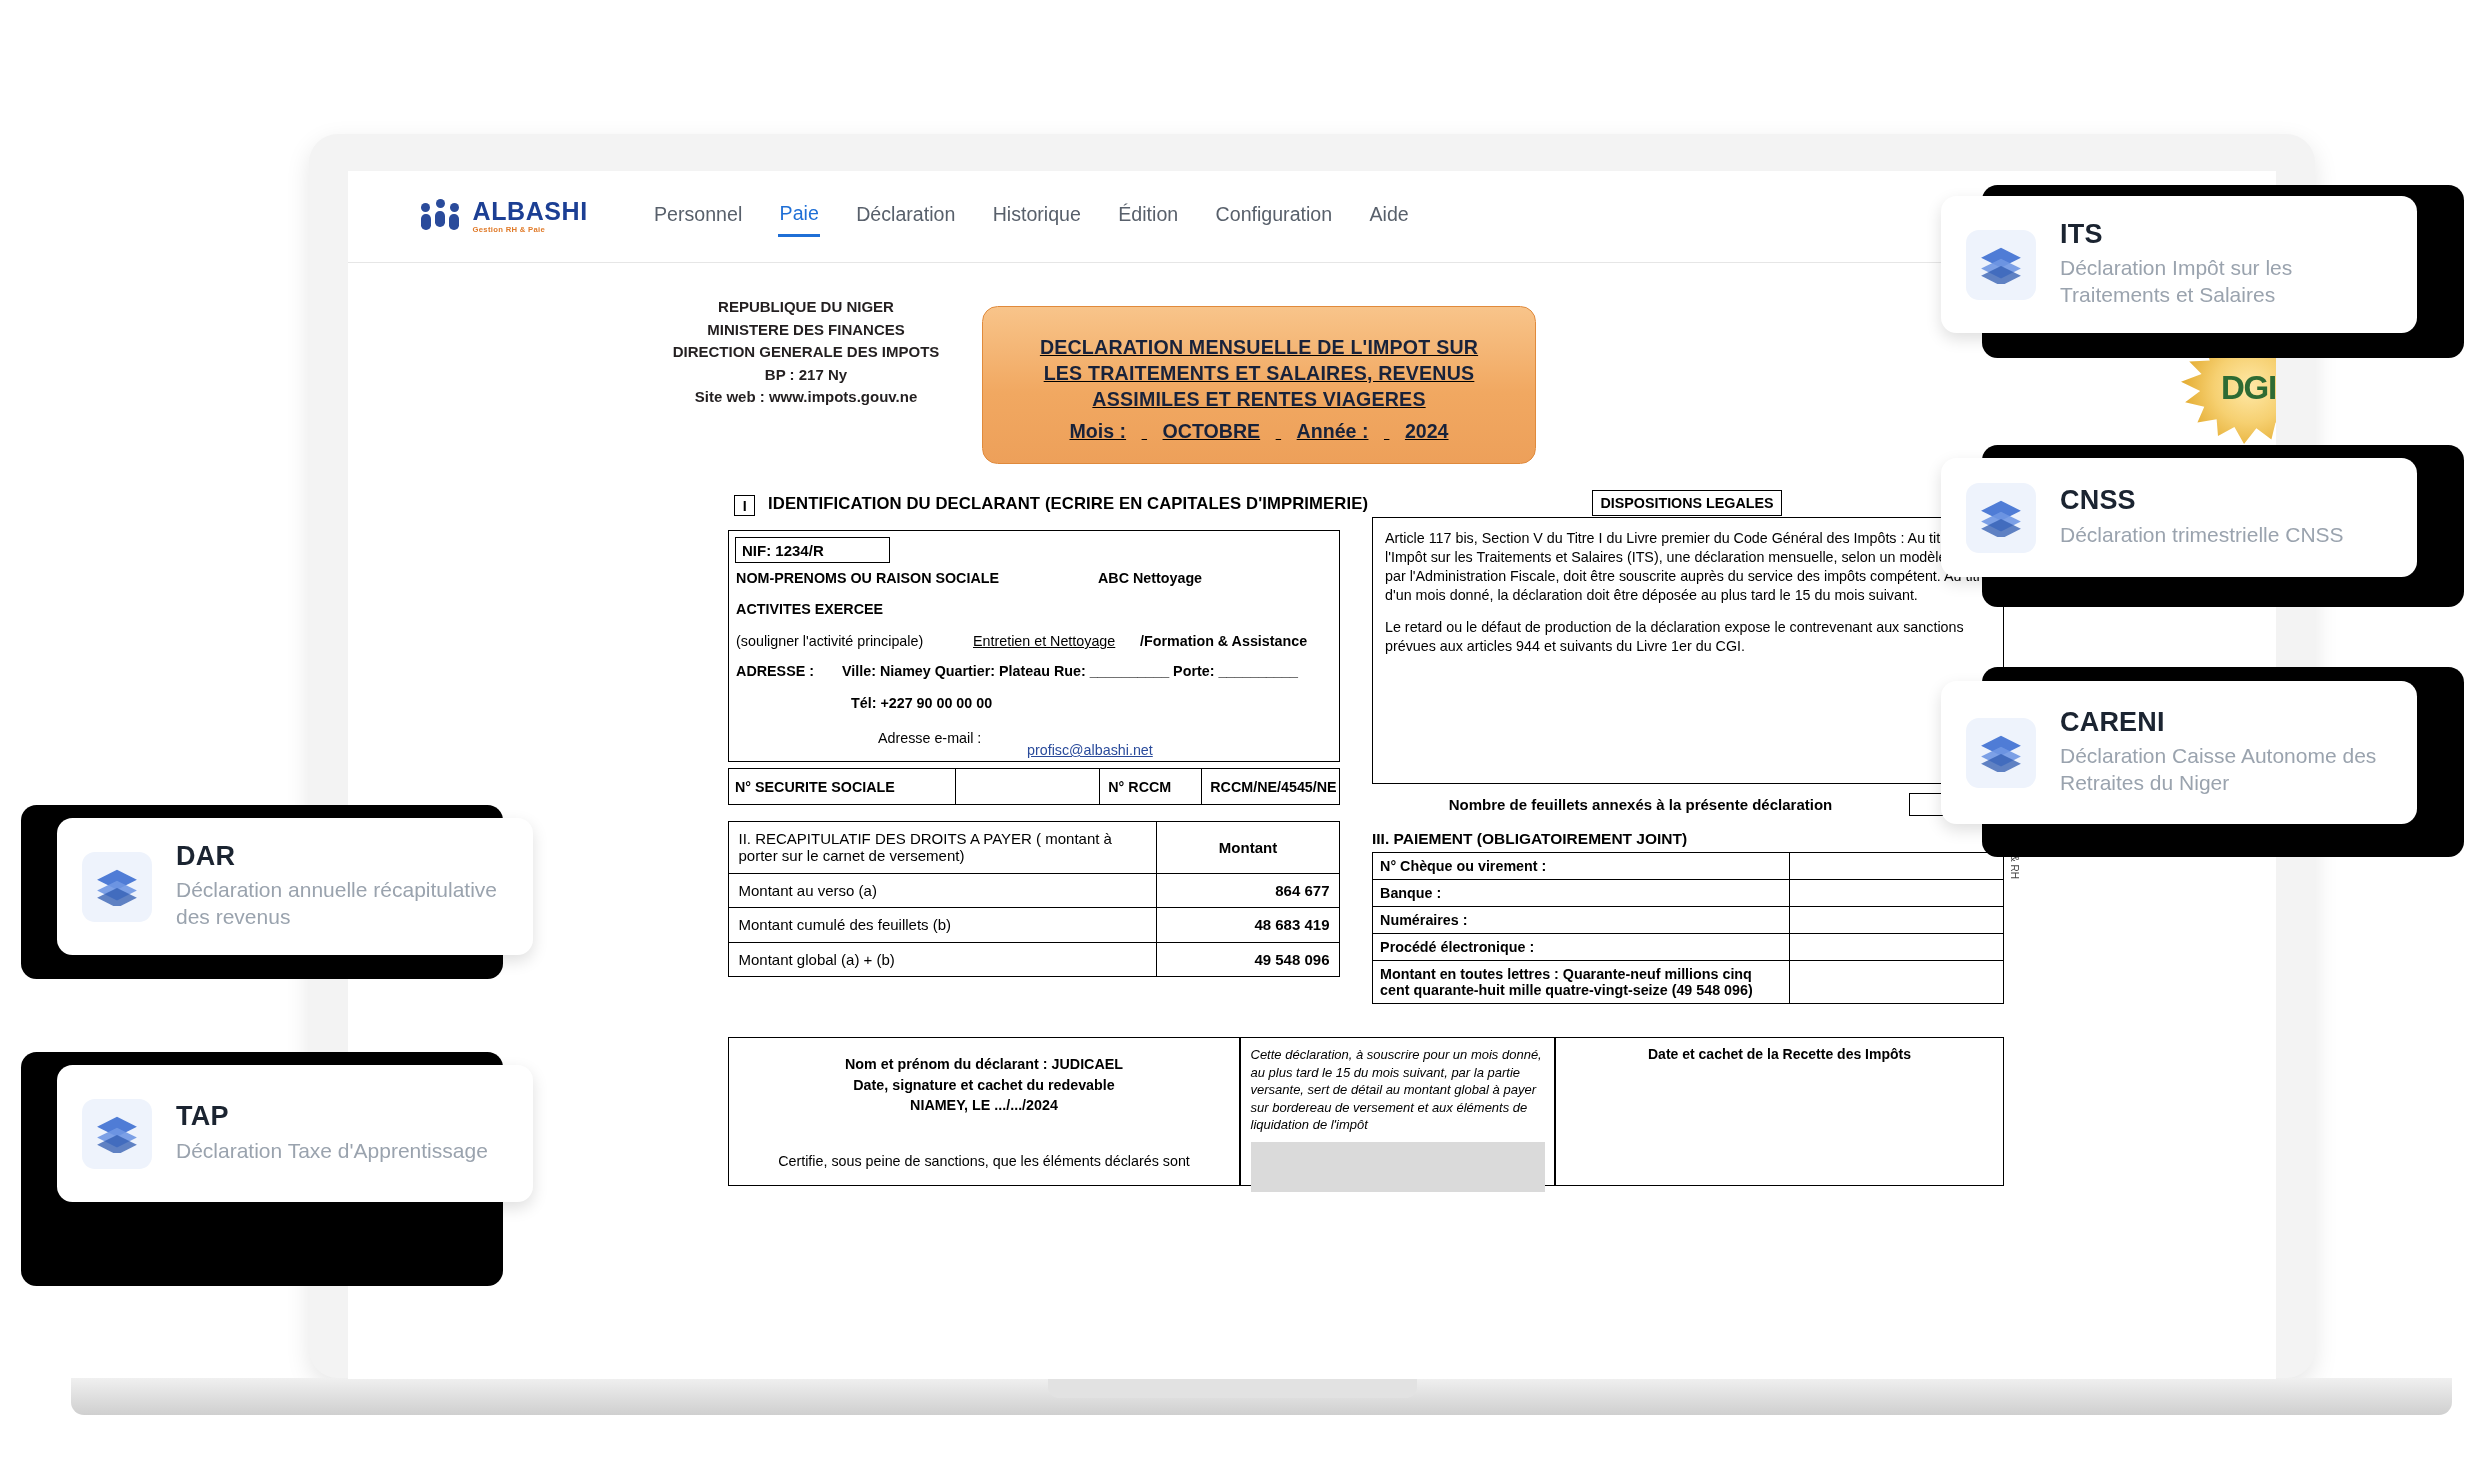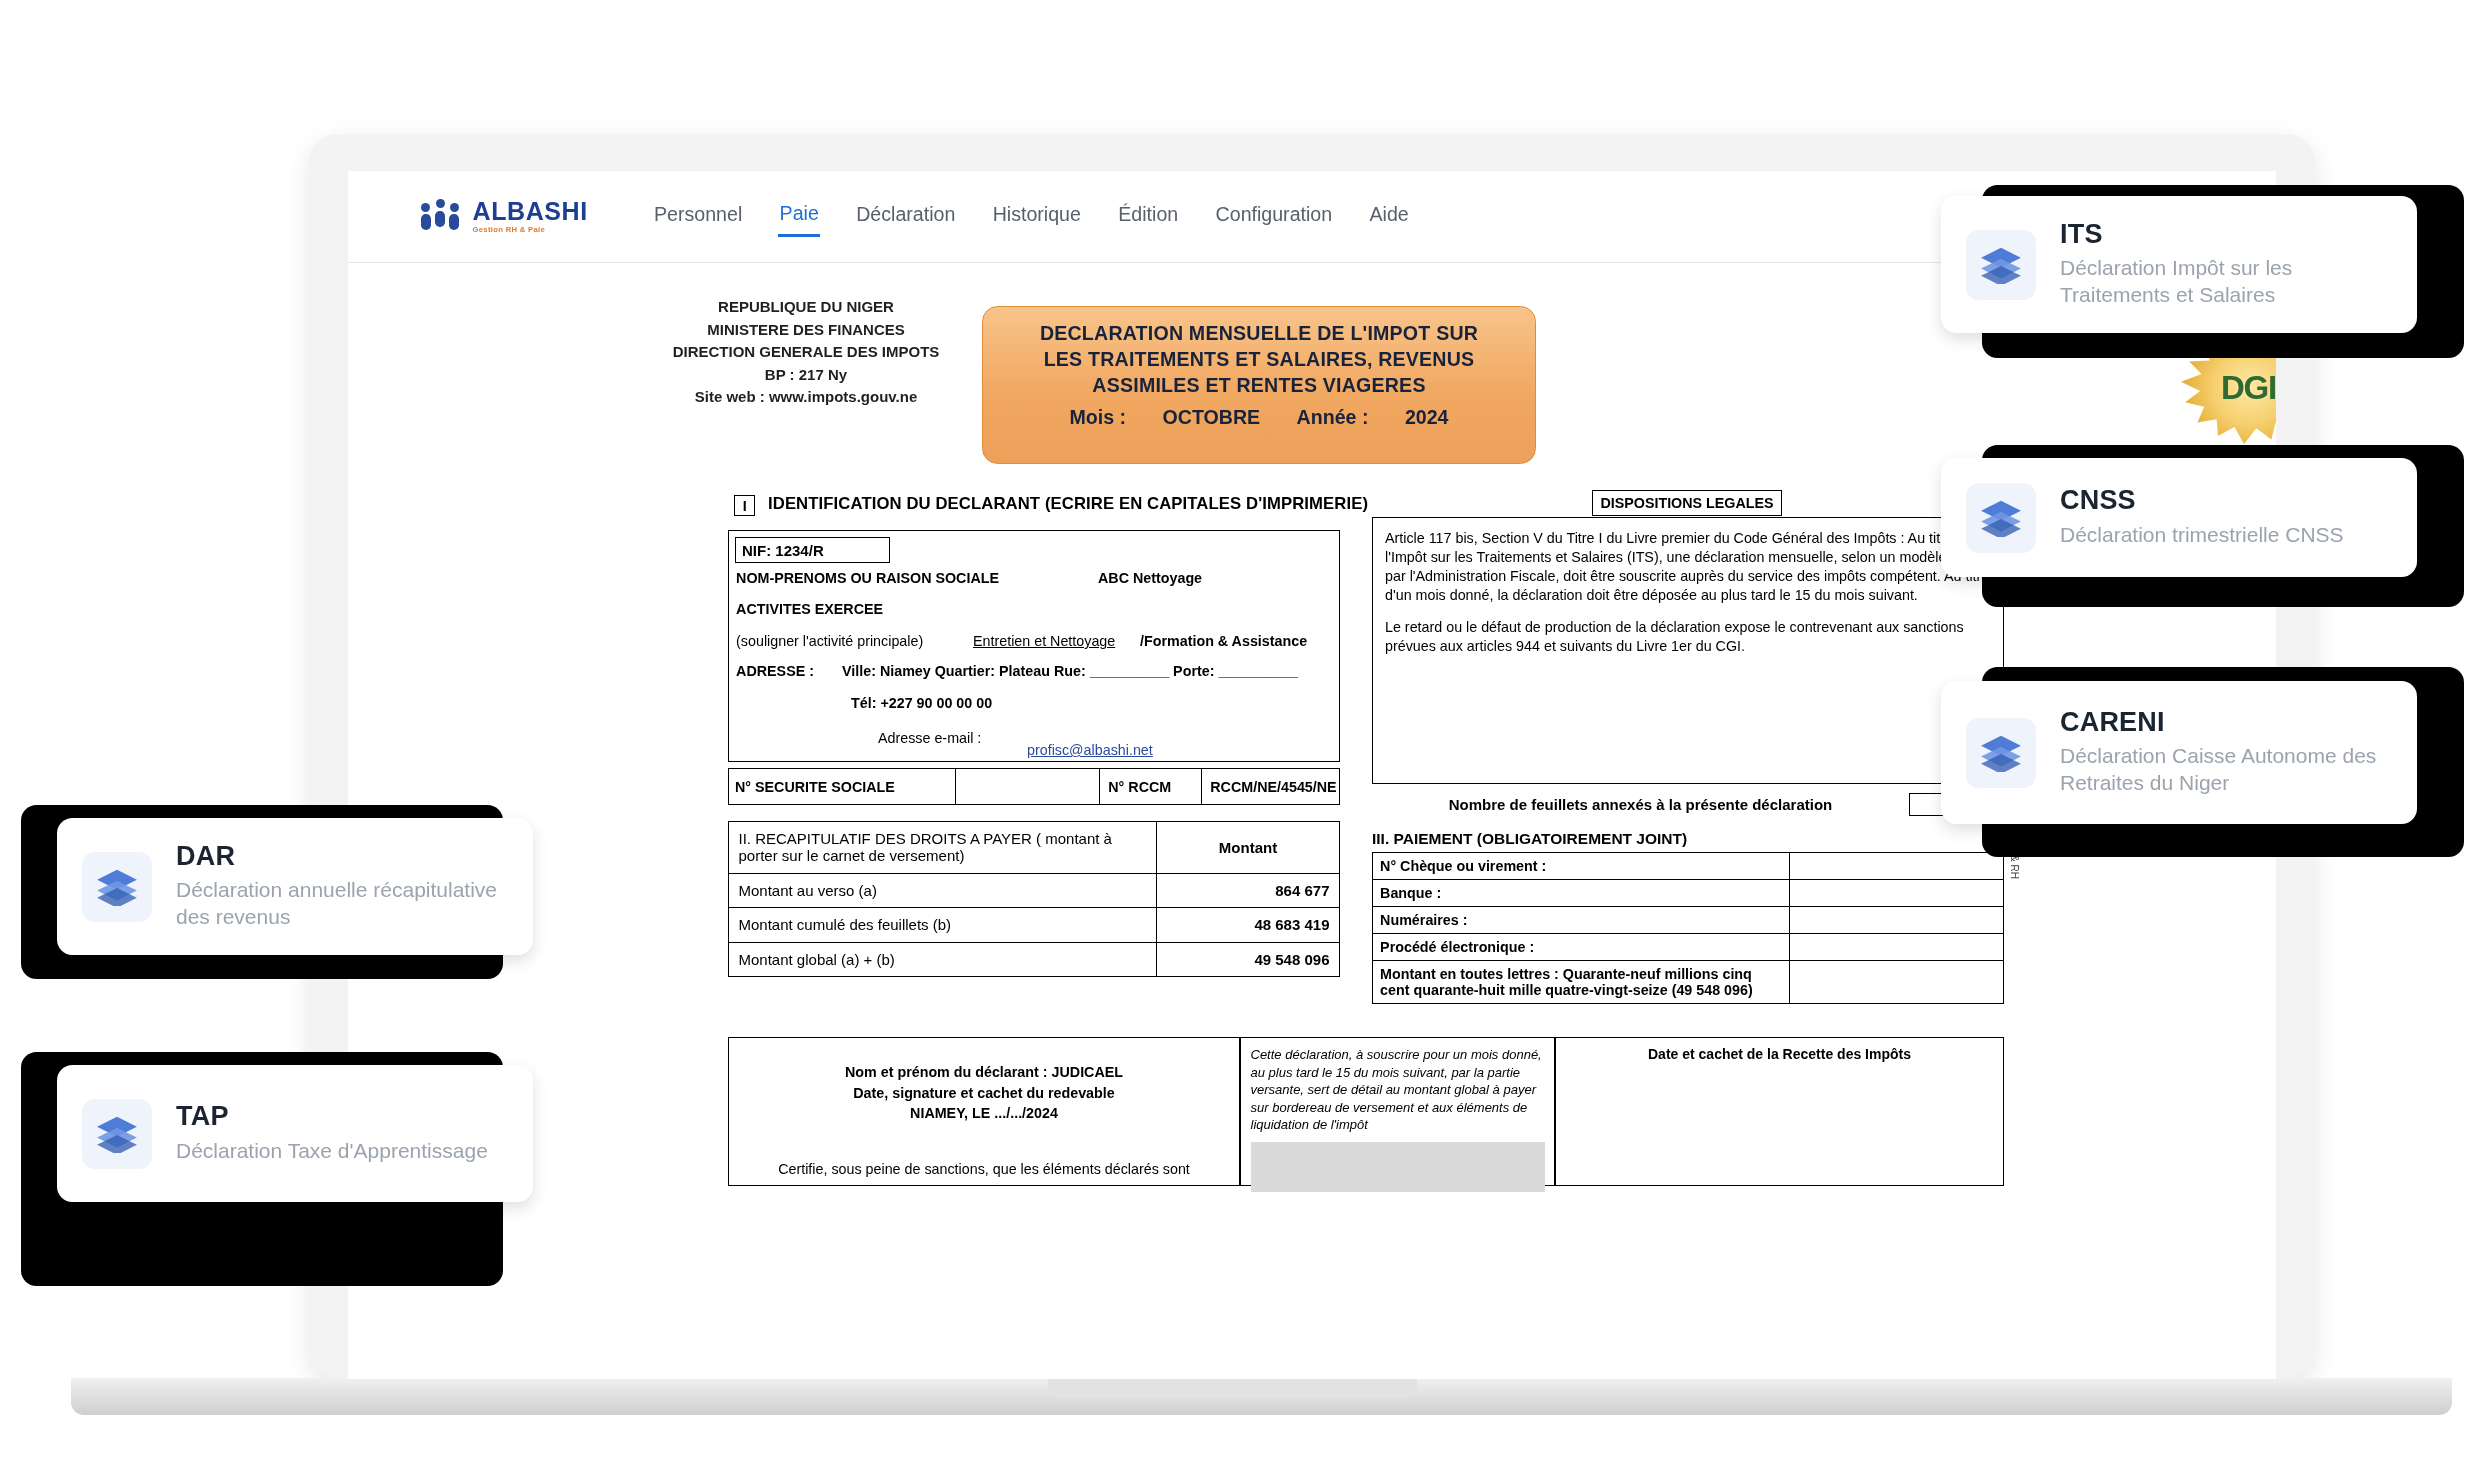--- a/index.html
+++ b/index.html
@@ -97,21 +97,22 @@
     color: #231f20;
   }
 
   .title-box {
     position: absolute; left: 634px; top: 43px;
     width: 554px; height: 158px;
     background: linear-gradient(180deg,#f8c48a 0%, #f1a861 55%, #eda05a 100%);
     border: 1.8px solid #e08a3c;
     border-radius: 15.5px;
     text-align: center;
-    padding-top: 14px;
+    padding-top: 28px;
+    text-decoration: underline;
   }
   .title-box .l {
     font-size: 19.6px; font-weight: bold; color: #18223a; line-height: 1.32;
     letter-spacing: 0.2px;
   }
   .title-box .mois {
     font-size: 19.6px; font-weight: bold; color: #18223a; margin-top: 7.1px;
   }
   .title-box .mois span { margin: 0 15.5px; }
 
@@ -223,21 +224,21 @@
   .copyright {
     position: absolute; left: 1672px; top: 524px;
     font-size: 10px; color: #444;
     transform: rotate(90deg); transform-origin: left top;
     white-space: nowrap;
   }
 
   .foot-left {
     position: absolute; left: 380px; top: 774px;
     width: 512px; height: 149px; border: 1.8px solid #000;
-    text-align: center; font-size: 14.3px; padding-top: 24px; line-height: 1.45;
+    text-align: center; font-size: 14.3px; padding-top: 16px; line-height: 1.45;
   }
   .foot-mid {
     position: absolute; left: 892px; top: 774px;
     width: 315px; height: 149px; border: 1.8px solid #000;
     font-size: 13px; font-style: italic; padding: 8.3px 9.5px; line-height: 1.34;
   }
   .foot-mid .grey { display:block; margin-top: 8.3px; height: 50px; background: #dadada; }
   .foot-right {
     position: absolute; left: 1207px; top: 774px;
     width: 449px; height: 149px; border: 1.8px solid #000;

